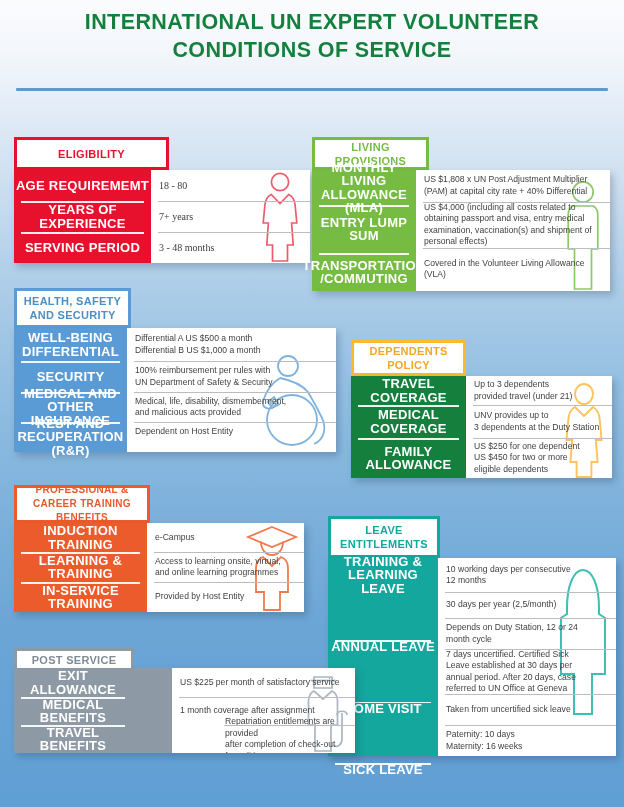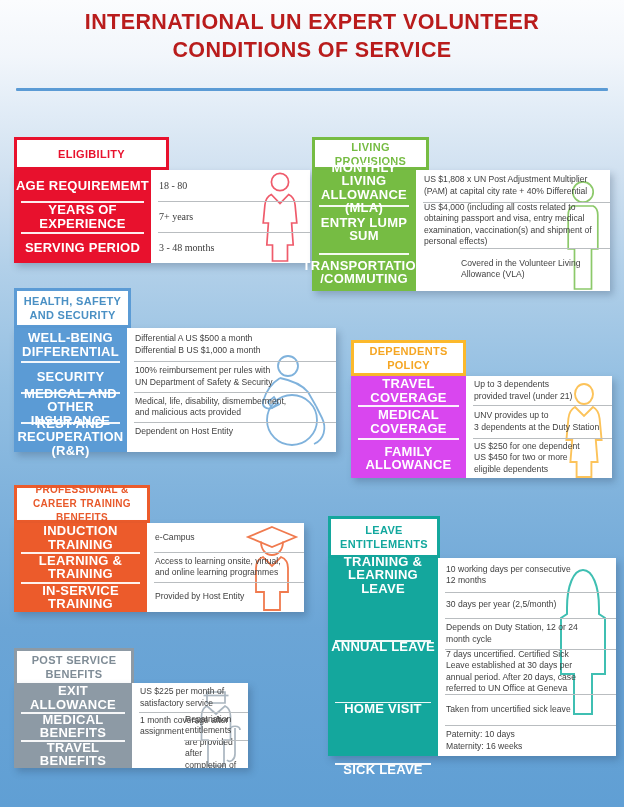--- a/index.html
+++ b/index.html
@@ -5,21 +5,21 @@
   html,body{margin:0;padding:0;}
   body{
     width:624px;height:807px;overflow:hidden;
     font-family:"Liberation Sans", sans-serif;
     background:linear-gradient(180deg,#fbfcfe 0%,#f2f6fb 7%,#e3edf7 13%,#cfe0f0 22%,#b2d0e9 33%,#93bfe2 48%,#7fb2dc 62%,#6ba5d6 78%,#609fd4 100%);
     position:relative;
   }
   
   #title-block{position:absolute;left:0;top:8px;width:624px;text-align:center;}
   #title-block .tline{
-    font-size:21.5px;font-weight:bold;color:#b91c1c;letter-spacing:.4px;line-height:28px;
+    font-size:21.5px;font-weight:bold;color:#15803d;letter-spacing:.4px;line-height:28px;
   }
   #title-rule{
     position:absolute;left:16px;top:88px;width:592px;height:3px;background:#5b9bd5;border-radius:1px;
   }
 
   
   .panel{position:absolute;}
   .panel .cap{
     position:absolute;left:0;top:0;background:#fff;
     display:flex;align-items:center;justify-content:center;text-align:center;
@@ -61,21 +61,21 @@
   .serif .valcol .val{font-family:"Liberation Serif", serif;font-size:10px;color:#3a3a3a;}
 
   
   .c-red    .cap{color:#e8112d;border:3px solid #e8112d;}
   .c-red    .body, .c-red .labcol{background:#e8112d;}
   .c-green  .cap{color:#76bc43;border:3px solid #76bc43;}
   .c-green  .body, .c-green .labcol{background:#76bc43;}
   .c-blue   .cap{color:#4a90c4;border:3px solid #5b9bd5;}
   .c-blue   .body, .c-blue .labcol{background:#5b9bd5;}
   .c-amber  .cap{color:#f5a623;border:3px solid #fcb92c;}
-  .c-amber  .body, .c-amber .labcol{background:#d946ef;}
+  .c-amber  .body, .c-amber .labcol{background:#15803d;}
   .c-orange .cap{color:#e8592b;border:3px solid #ec5b2b;}
   .c-orange .body, .c-orange .labcol{background:#ec5b2b;}
   .c-teal   .cap{color:#13a89e;border:3px solid #14a79d;}
   .c-teal   .body, .c-teal .labcol{background:#14a79d;}
   .c-grey   .cap{color:#7f8c96;border:3px solid #8d9aa5;}
   .c-grey   .body, .c-grey .labcol{background:#8d9aa5;}
 </style>
 </head>
 <body>
 
@@ -111,21 +111,21 @@
   <div class="cap" style="width:117px;height:33px;">LIVING PROVISIONS</div>
   <div class="body" style="top:33px;width:298px;height:121px;">
     <div class="labcol" style="width:104px;">
       <div class="lab" style="height:35px;">MONTHLY LIVING ALLOWANCE (MLA)</div>
       <div class="lab" style="height:48px;">ENTRY LUMP SUM</div>
       <div class="lab" style="height:38px;">TRANSPORTATION /COMMUTING</div>
     </div>
     <div class="valcol">
       <div class="val" style="height:35px;">US $1,808 x UN Post Adjustment Multiplier (PAM) at capital city rate + 40% Differential</div>
       <div class="val" style="height:48px;align-items:center;">US $4,000 (including all costs related to obtaining passport and visa, entry medical examination, vaccination(s) and shipment of personal effects)</div>
-      <div class="val" style="height:48px;margin-left:37px;">Covered in the Volunteer Living Allowance (VLA)</div>
+      <div class="val" style="height:48px;">Covered in the Volunteer Living Allowance (VLA)</div>
       <svg class="fig" width="46" height="112" viewBox="0 0 46 112" style="right:4px;bottom:0;">
         <g fill="none" stroke="#8cc96a" stroke-width="1.7">
           <circle cx="23" cy="13" r="10.2"></circle>
           <path d="M12.8 27 C9.6 28.6 8.2 31.6 8.2 36 L8.2 70 L14.5 70 L14.5 110 L31.5 110 L31.5 70 L37.8 70 L37.8 36 C37.8 31.6 36.4 28.6 33.2 27 Z"></path>
         </g>
       </svg>
     </div>
   </div>
 </div>
 
@@ -239,21 +239,21 @@
         <g fill="none" stroke="#3fbfb2" stroke-width="2">
           <path d="M11 46 C11 24 17.5 8 27 8 C36.5 8 43 24 43 46 L43 52 L49 56 L49 112 L36 112 L36 152 L18 152 L18 112 L5 112 L5 56 L11 52 Z"></path>
         </g>
       </svg>
     </div>
   </div>
 </div>
 
 <div class="panel c-grey" style="left:14px;top:648px;width:290px;height:123px;">
   <div class="cap" style="width:120px;height:38px;">POST SERVICE BENEFITS</div>
-  <div class="body" style="top:35px;width:234px;height:85px;">
+  <div class="body" style="top:20px;width:341px;height:85px;gap:40px;">
     <div class="labcol" style="width:118px;">
       <div class="lab" style="height:29px;">EXIT ALLOWANCE</div>
       <div class="lab" style="height:28px;">MEDICAL BENEFITS</div>
       <div class="lab" style="height:28px;">TRAVEL BENEFITS</div>
     </div>
     <div class="valcol">
       <div class="val" style="height:29px;">US $225 per month of satisfactory service</div>
       <div class="val" style="height:28px;">1 month coverage after assignment</div>
       <div class="val" style="height:28px;margin-left:45px;">Repatriation entitlements are provided
 after completion of check-out formalities</div>

